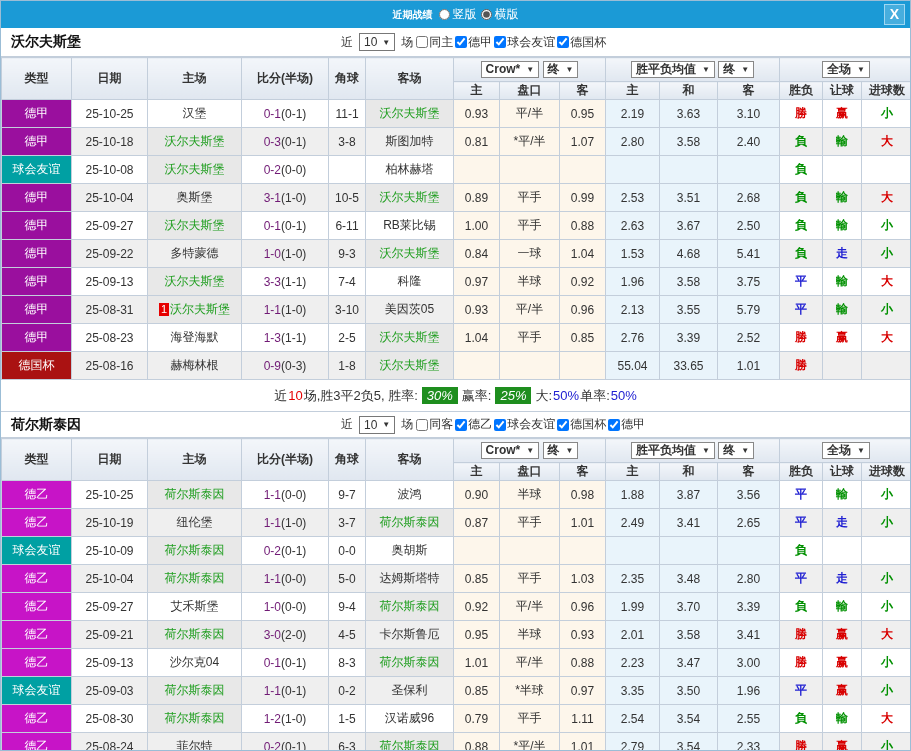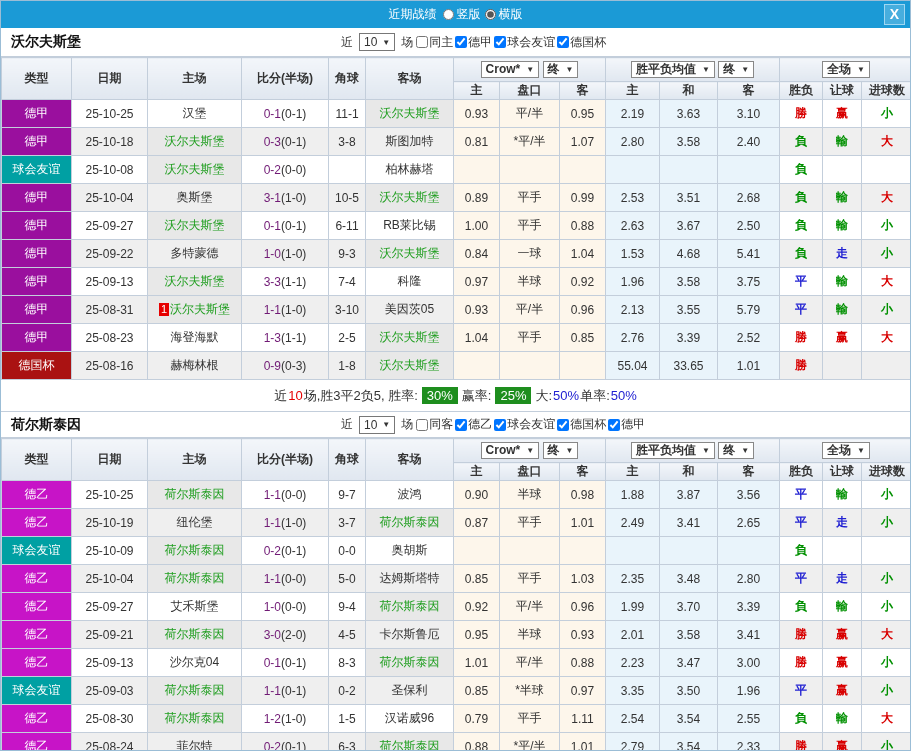--- a/index.html
+++ b/index.html
@@ -2,21 +2,21 @@
 <html><head>
 <meta charset="utf-8">
 <style>
   * { margin:0; padding:0; box-sizing:border-box; }
   html,body { width:911px; }
   body { font-family:"Liberation Sans","DejaVu Sans",sans-serif; background:#fff; color:#333; }
   .wrap { width:911px; height:751px; border:1px solid #9bbdd6; overflow:hidden; background:#fff; }
 
   
   .topbar { height:27px; background:#1b9ad6; display:flex; align-items:center; justify-content:center; position:relative; color:#fff; }
-  .topbar-title { font-weight:normal; font-size:12px; }
+  .topbar-title { font-weight:bold; font-size:10px; }
   .radio-group { display:flex; align-items:flex-start; margin-left:6px; font-size:12px; gap:4px; }
   .radio-group label { display:flex; align-items:center; gap:3px; cursor:pointer; }
   .radio-group input { width:11px; height:11px; accent-color:#555; }
   .close-btn { position:absolute; right:5px; top:3px; width:21px; height:21px; background:#47aede; border:1px solid #9ed7f2; color:#fff; font-weight:bold; font-size:14px; line-height:19px; text-align:center; cursor:pointer; }
 
   
   .team-header { height:29px; display:flex; align-items:center; background:#fff; border-bottom:1px solid #c3cedb; }
   .team-name { font-size:14px; font-weight:bold; color:#111; padding-left:10px; flex:0 0 340px; }
   .filter-group { display:flex; align-items:center; font-size:12px; gap:3px; }
   .count-select { display:inline-flex; align-items:center; gap:5px; border:1px solid #777; background:#fff; padding:1px 4px; font-size:12px; margin:0 3px; cursor:pointer; }
@@ -47,21 +47,21 @@
   .c-red { color:#d80000; font-weight:bold; }
   .c-green { color:#009000; font-weight:bold; }
   .c-blue { color:#2121d2; font-weight:bold; }
   .redcard { display:inline-block; background:#e60000; color:#fff; font-size:11px; padding:0 2px; margin-right:1px; line-height:13px; }
 
   
   .summary { height:32px; display:flex; align-items:center; justify-content:center; font-size:13px; border-bottom:1px solid #c3cedb; gap:1px; }
   .summary .seg-k { color:#333; }
   .summary .seg-r { color:#e60000; }
   .summary .seg-b { color:#2121d2; }
-  .summary .seg-badge { background:#1e8e1e; color:#fff; padding:1px 5px; margin:0 3px; }
+  .summary .seg-badge { background:#1e8e1e; color:#fff; padding:1px 5px; margin:0 3px;font-style:italic; }
 </style>
 </head>
 <body>
 
 <div class="wrap">
 
   <div class="topbar">
     <span class="topbar-title">近期战绩</span>
     <span class="radio-group">
       <label>

